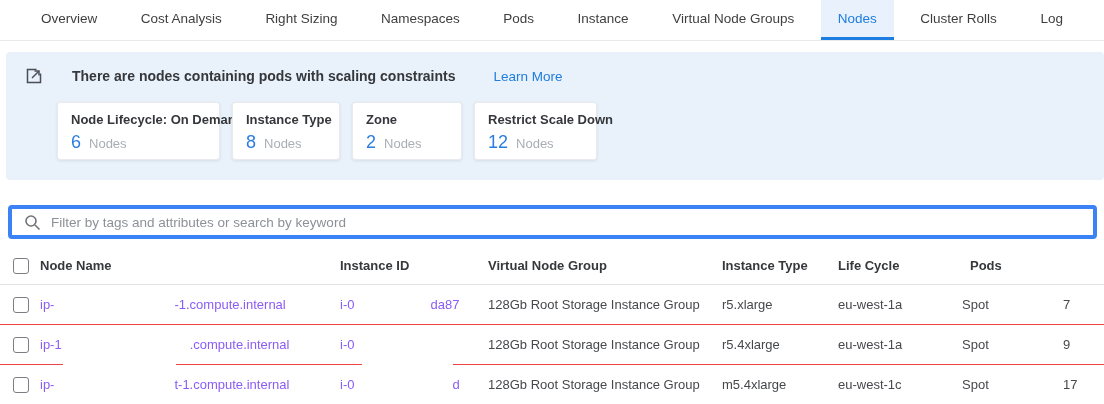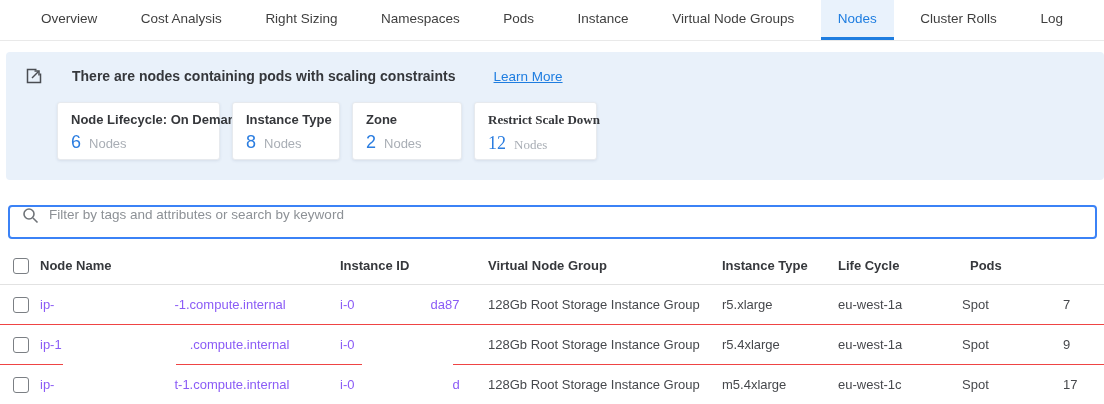--- a/index.html
+++ b/index.html
@@ -52,21 +52,20 @@
     display: flex;
     align-items: center;
     gap: 28px;
     height: 22px;
   }
   .banner-icon { width: 20px; height: 20px; flex: 0 0 auto; }
   .banner-text { font-size: 14px; font-weight: 700; color: #35373b; }
   .banner-link {
     font-size: 13.5px;
     color: #1e7de0;
-    text-decoration: underline;
     margin-left: 10px;
     cursor: pointer;
     font-weight: 400;
   }
 
   .cards-row {
     display: flex;
     gap: 12px;
     margin: 15px 0 0 33px;
   }
@@ -79,31 +78,31 @@
     padding: 9px 14px 0 13px;
     cursor: pointer;
   }
   .card-title { font-size: 13px; font-weight: 700; color: #35373b; white-space: nowrap; }
   .card-count-row { margin-top: 5px; display: flex; align-items: baseline; gap: 8px; }
   .card-count { font-size: 18px; color: #2b7de0; }
   .card-unit  { font-size: 13px; color: #a9aeb5; }
   .card-w1 { width: 163px; }
   .card-w2 { width: 108px; }
   .card-w3 { width: 110px; }
-  .card-w4 { width: 123px; font-family: Liberation Serif, serif; }
+  .card-w4 { width: 123px; }
 
   
   .searchbar {
     margin: 25px 7px 8px 8px;
     height: 34px;
-    border: 2px solid #3b82f6;
+    border: 4px solid #3b82f6;
     border-radius: 4px;
     background: #fff;
     display: flex;
-    align-items: flex-start;
+    align-items: center;
     padding: 0 12px;
     gap: 10px;
   }
   .search-input {
     border: none;
     outline: none;
     flex: 1;
     font-family: "Liberation Sans", sans-serif;
     font-size: 13.5px;
     color: #3d3d3d;

